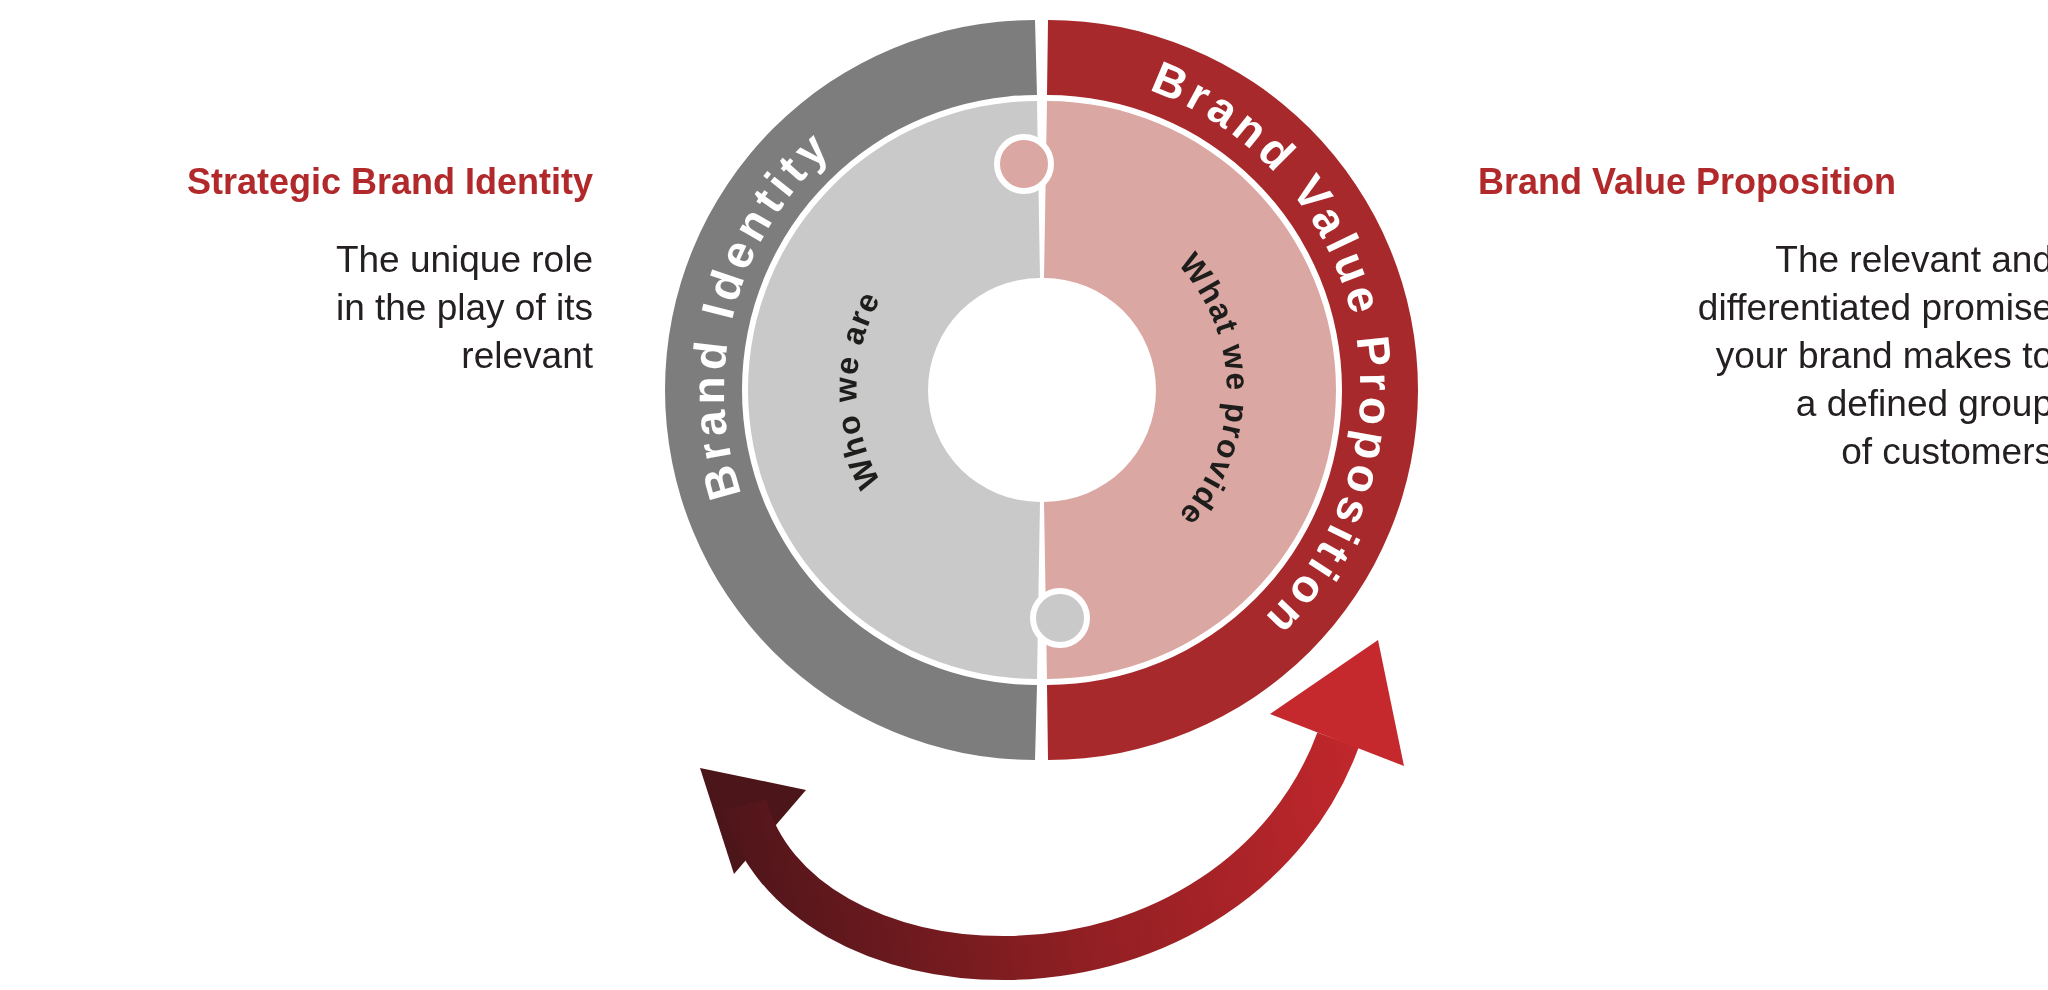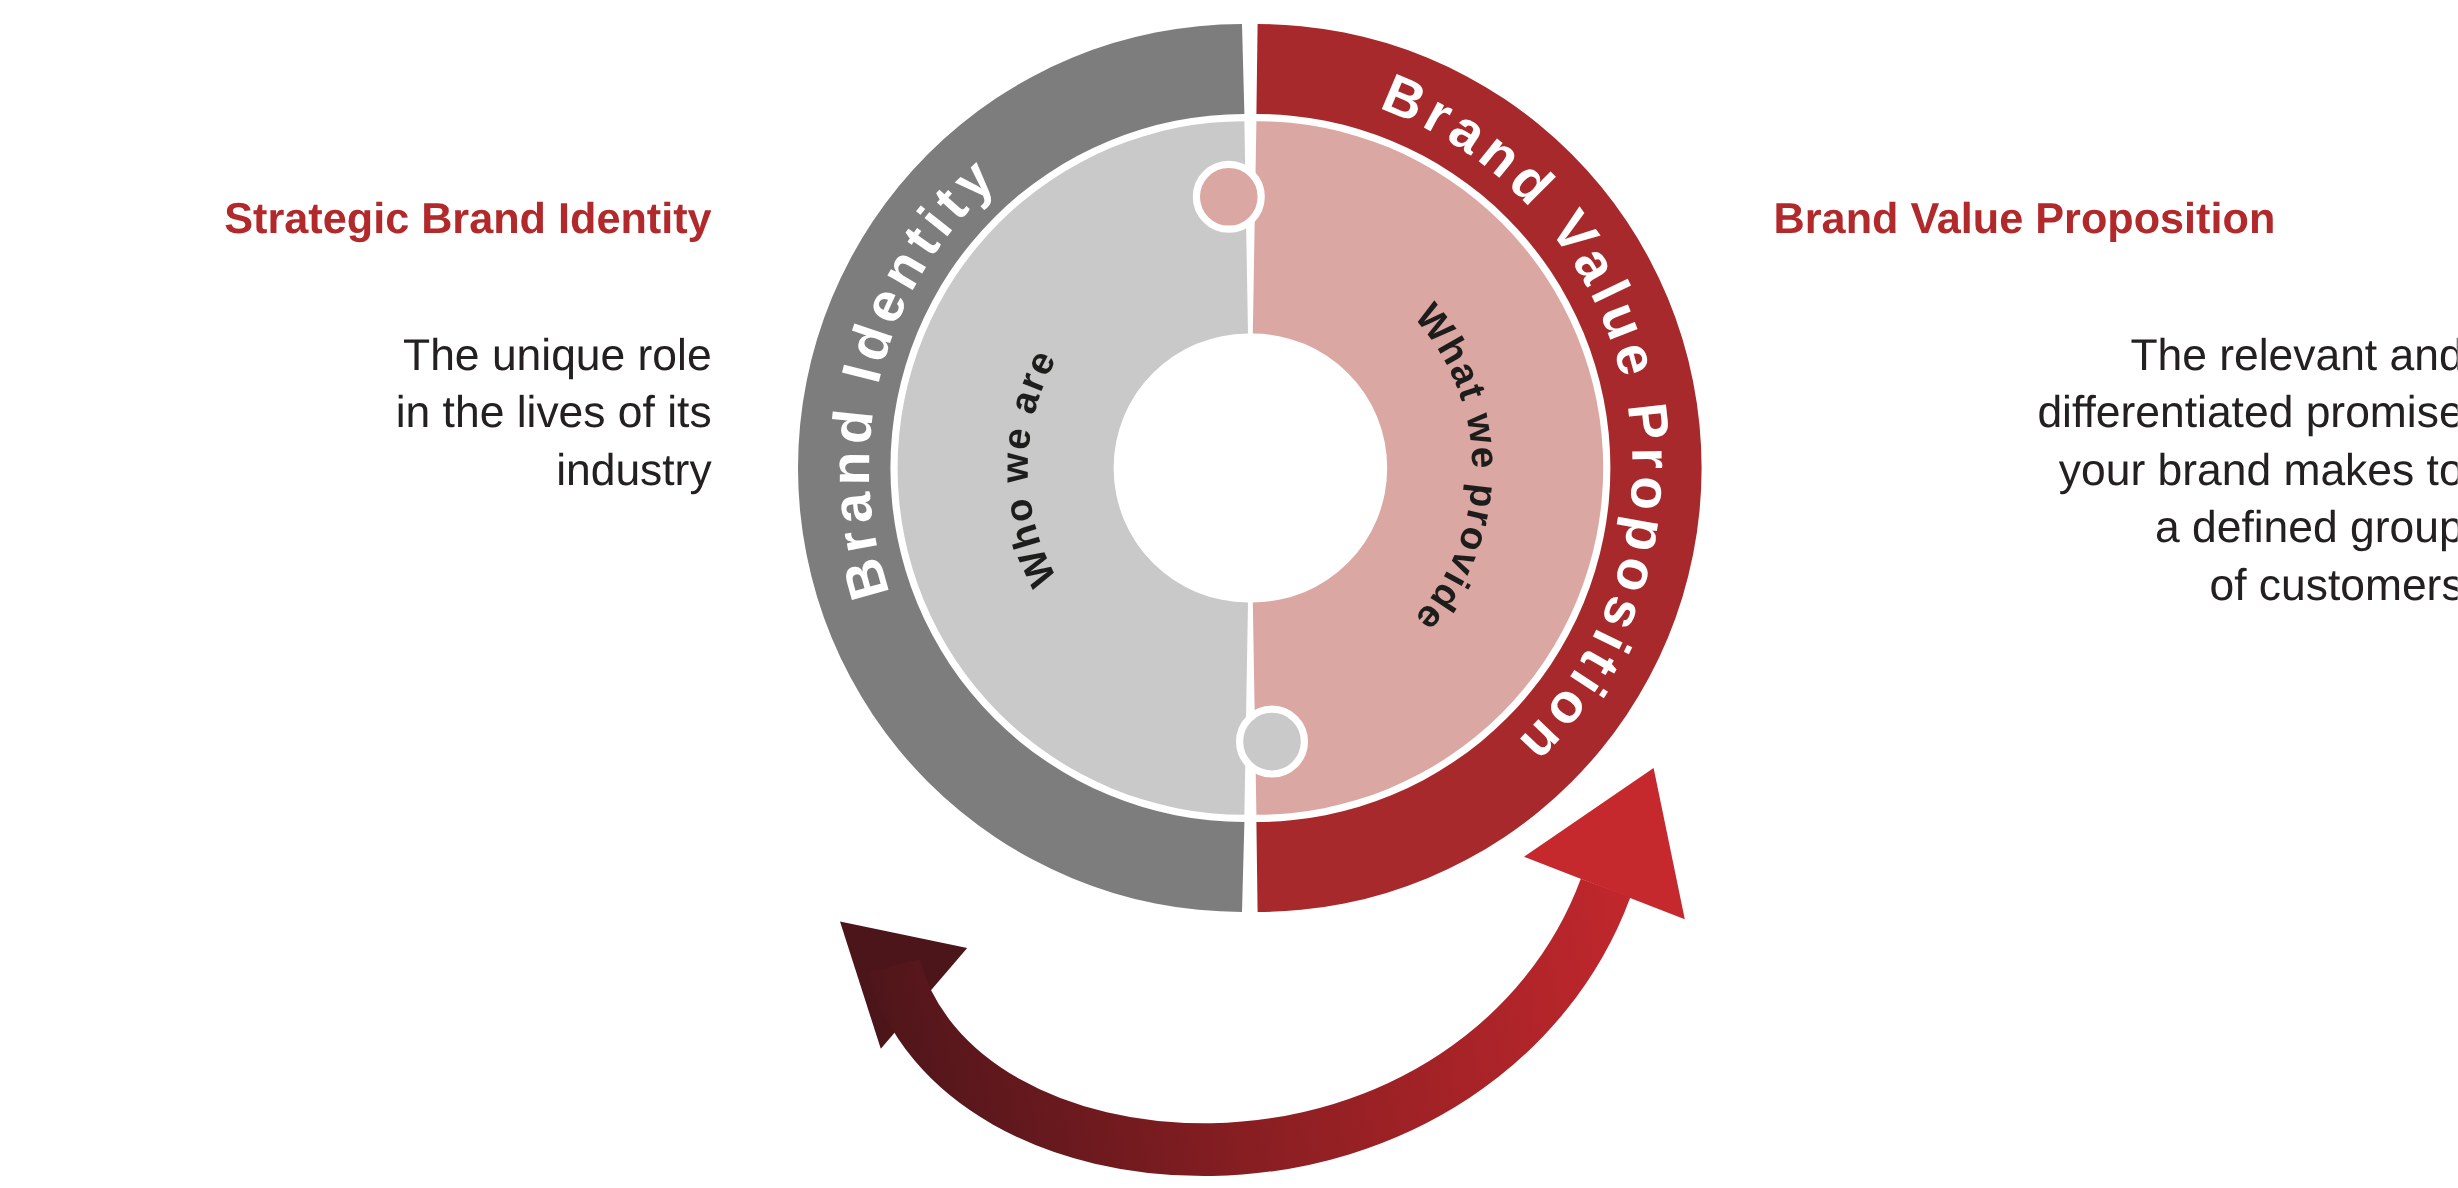--- a/index.html
+++ b/index.html
@@ -7,21 +7,21 @@
     width:2048px;height:990px;overflow:hidden;position:relative;
     background:#ffffff;
     font-family:"Liberation Sans", sans-serif;
   }
   .panel{position:absolute;top:162px}
   .panel .heading{
     font-size:36px;font-weight:700;line-height:1.1;
     color:#B2292C;white-space:nowrap;
   }
   .panel .body{
-    margin-top:70px;font-size:37px;line-height:48px;color:#242021;text-align:right;
+    margin-top:34px;font-size:37px;line-height:48px;color:#242021;text-align:right;
   }
   .panel.left{left:18px;width:575px;text-align:right}
   .panel.left .heading{text-align:right}
   .panel.right{left:1478px;width:575px;text-align:left}
   svg.diagram{position:absolute;left:0;top:0}
   .ring-label{
     font-family:"Liberation Sans", sans-serif;
     font-weight:700;font-size:46px;letter-spacing:5px;
   }
   .core-label{
@@ -29,22 +29,22 @@
     font-weight:600;font-size:32px;letter-spacing:1.5px;
   }
 </style>
 </head>
 <body>
 
 <div class="panel left">
   <div class="heading">Strategic Brand Identity</div>
   <div class="body">
     <div class="line">The unique role</div>
-    <div class="line">in the lives of its</div>
-    <div class="line">industry</div>
+    <div class="line">in the play of its</div>
+    <div class="line">relevant</div>
   </div>
 </div>
 
 <div class="panel right">
   <div class="heading">Brand Value Proposition</div>
   <div class="body">
     <div class="line">The relevant and</div>
     <div class="line">differentiated promise</div>
     <div class="line">your brand makes to</div>
     <div class="line">a defined group</div>

